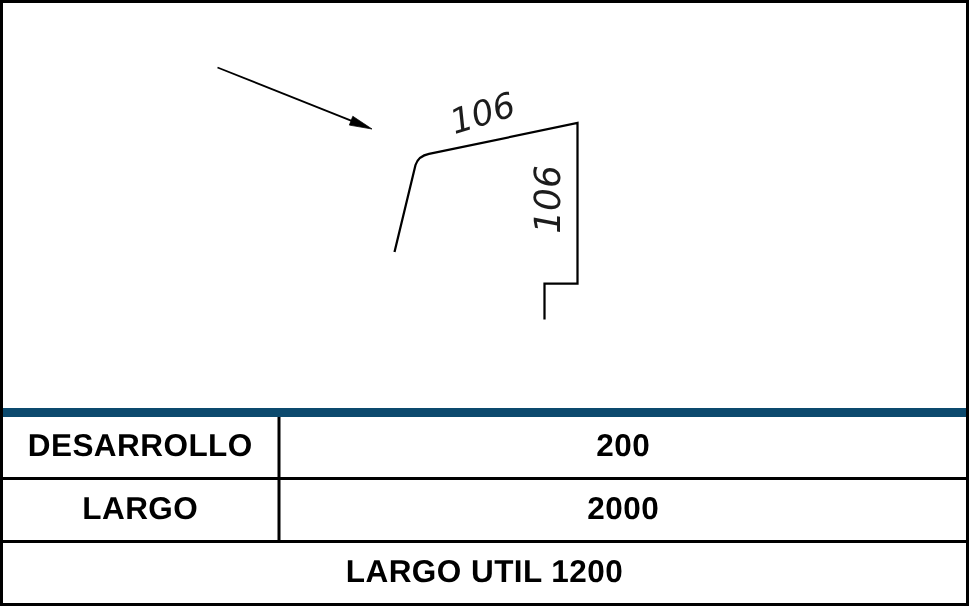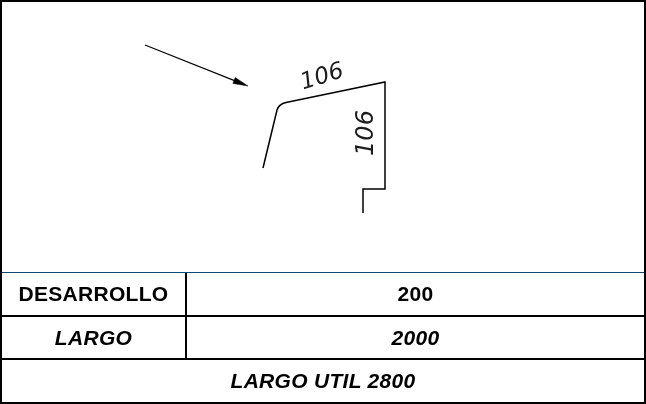--- a/index.html
+++ b/index.html
@@ -29,30 +29,29 @@
   .dim-text {
     font-family: "DejaVu Sans", sans-serif;
     font-style: italic;
     font-weight: 400;
     fill: #1c1c1c;
   }
   .spec-table {
     flex: 1;
     display: flex;
     flex-direction: column;
-    border-top: 1px solid #0c4a6e;
+    border-top: 6px solid #0c4a6e;
   }
   .spec-row {
     flex: 1;
     display: flex;
     min-height: 0;
   }
   .spec-row + .spec-row {
     border-top: 2px solid #000000;
-    font-style: italic;
   }
   .cell {
     display: flex;
     align-items: center;
     justify-content: center;
     font-weight: bold;
     font-size: 21px;
     color: #000000;
     letter-spacing: 0.3px;
   }
@@ -90,17 +89,17 @@
       <div class="cell label">DESARROLLO</div>
       <div class="cell value">200</div>
     </div>
 
     <div class="spec-row">
       <div class="cell label">LARGO</div>
       <div class="cell value">2000</div>
     </div>
 
     <div class="spec-row">
-      <div class="cell value">LARGO UTIL 2800</div>
+      <div class="cell value">LARGO UTIL 1200</div>
     </div>
 
   </div>
 </div>
 
 </body></html>

